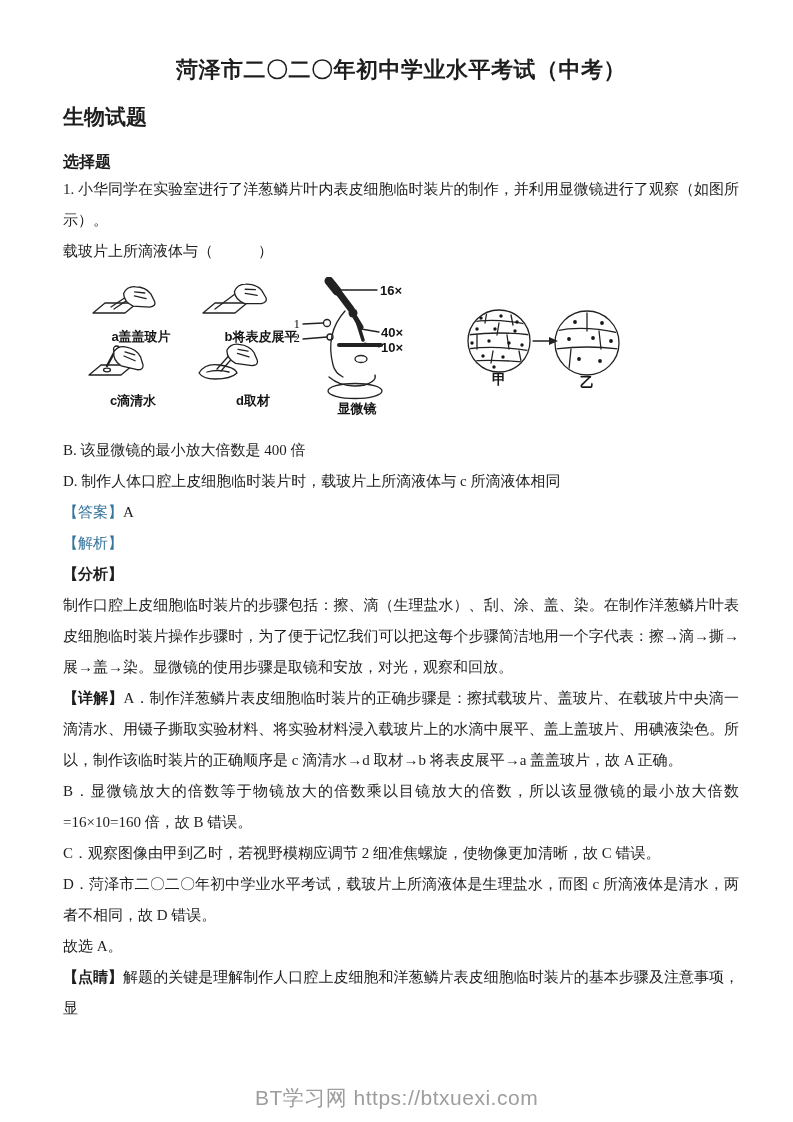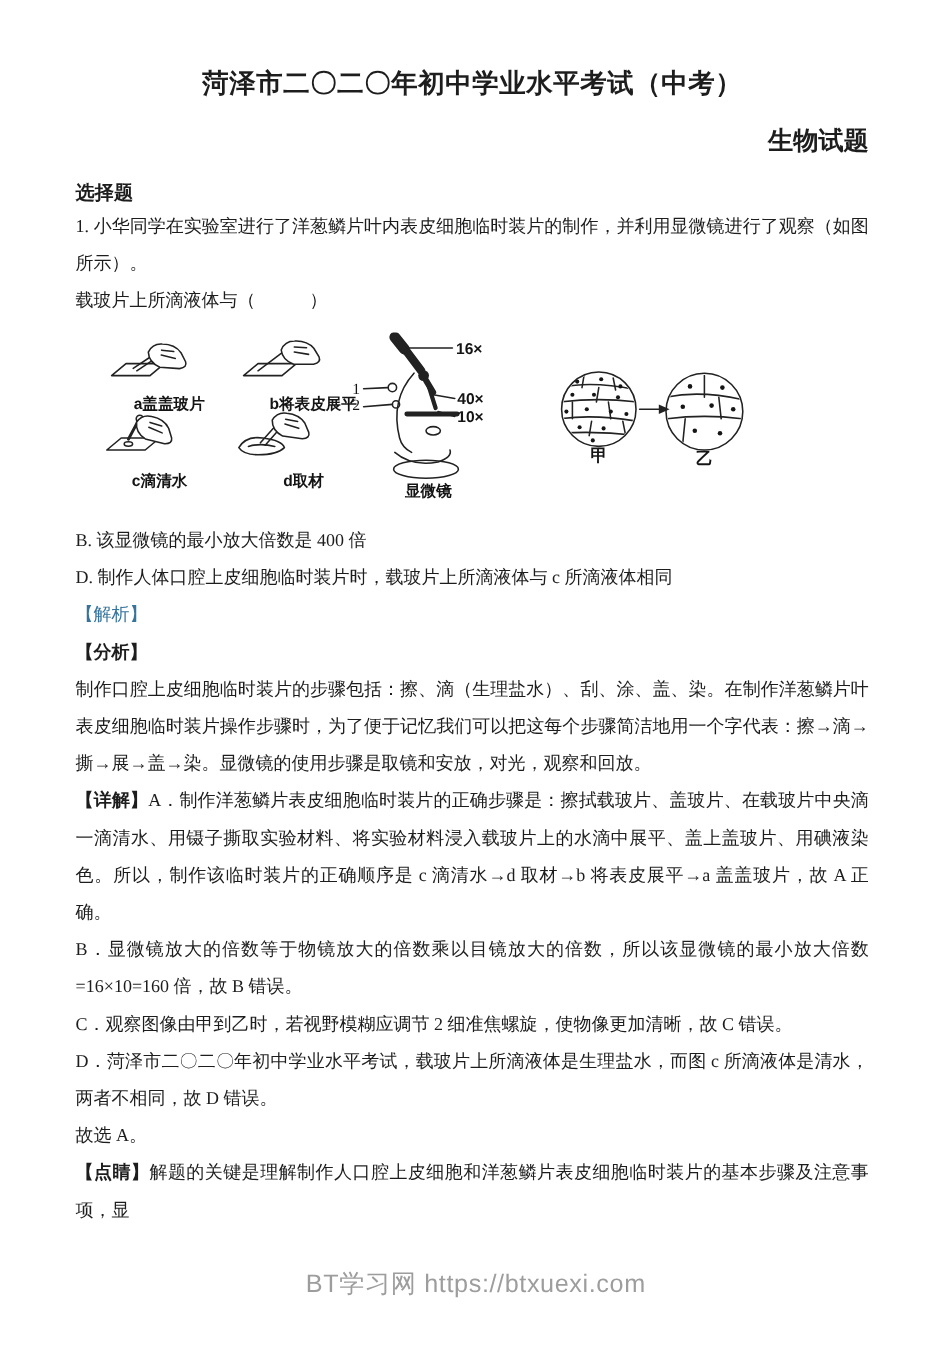--- a/index.html
+++ b/index.html
@@ -4,41 +4,41 @@
 <style>
   html,body { margin:0; padding:0; }
   body {
     width:793px; height:1122px;
     background:#ffffff;
     font-family:"Liberation Serif","DejaVu Serif",serif;
     color:#1d1d1d;
     position:relative;
     overflow:hidden;
   }
-  .page { padding:54px 69px 0 63px; }
+  .page { padding:54px 54px 0 63px; }
   .doc-title {
     font-size:22px; font-weight:bold; text-align:center;
     margin:0; line-height:32px; letter-spacing:.5px;
   }
   .doc-subtitle {
-    font-size:21px; font-weight:bold; text-align:right;
+    font-size:21px; font-weight:bold; text-align:left;
     margin:16px 0 0; line-height:30px;
   }
   .section-head { font-size:16px; font-weight:bold; margin:18px 0 0; line-height:24px; }
   p.body {
     font-size:15px; line-height:31px; margin:0;
     text-align:justify; text-justify:inter-ideograph;
   }
   .stem { margin-top:10px; }
   .figure { margin:10px 0 6px; }
   .blue { color:#36749c; }
   b.lbl { font-weight:bold; }
   .mt4 { margin-top:4px; }
   .footer {
-    position:absolute; left:0; right:0; top:1056px;
+    position:absolute; left:0; right:0; top:1084px;
     text-align:center;
     font-family:"Liberation Sans","DejaVu Sans",sans-serif;
     font-size:21px; color:#9d9d9d; letter-spacing:.5px;
   }
   
   svg .ink { stroke:#222; fill:none; stroke-width:1.3; stroke-linecap:round; stroke-linejoin:round; }
   svg .thick { stroke:#222; fill:none; stroke-linecap:round; }
   svg .hand { fill:#ffffff; }
   svg .dot { fill:#161616; stroke:none; }
   svg .solid { fill:#222; stroke:none; }
@@ -186,20 +186,21 @@
       </g>
 
       <text class="fig-label" x="436" y="107" text-anchor="middle" style="font-size:14px">甲</text>
       <text class="fig-label" x="524" y="110" text-anchor="middle" style="font-size:14px">乙</text>
     </svg>
   </div>
 
   <p class="body">B. 该显微镜的最小放大倍数是 400 倍</p>
   <p class="body">D. 制作人体口腔上皮细胞临时装片时，载玻片上所滴液体与 c 所滴液体相同</p>
 
+  <p class="body mt4"><span class="blue">【答案】</span><span>A</span></p>
 
   <p class="body"><span class="blue">【解析】</span></p>
 
   <p class="body"><b class="lbl">【分析】</b></p>
 
   <p class="body">制作口腔上皮细胞临时装片的步骤包括：擦、滴（生理盐水）、刮、涂、盖、染。在制作洋葱鳞片叶表皮细胞临时装片操作步骤时，为了便于记忆我们可以把这每个步骤简洁地用一个字代表：擦→滴→撕→展→盖→染。显微镜的使用步骤是取镜和安放，对光，观察和回放。</p>
 
   <p class="body mt4"><b class="lbl">【详解】</b><span>A．制作洋葱鳞片表皮细胞临时装片的正确步骤是：擦拭载玻片、盖玻片、在载玻片中央滴一滴清水、用镊子撕取实验材料、将实验材料浸入载玻片上的水滴中展平、盖上盖玻片、用碘液染色。所以，制作该临时装片的正确顺序是 c 滴清水→d 取材→b 将表皮展平→a 盖盖玻片，故 A 正确。</span></p>
 
   <p class="body">B．显微镜放大的倍数等于物镜放大的倍数乘以目镜放大的倍数，所以该显微镜的最小放大倍数=16×10=160 倍，故 B 错误。</p>

